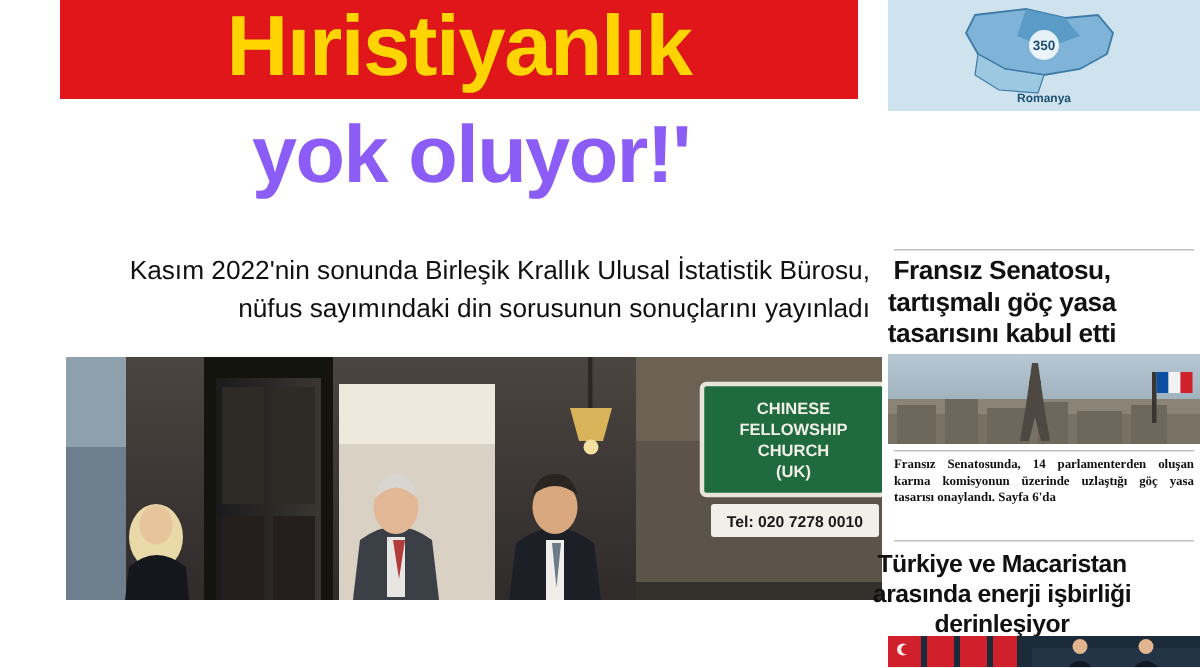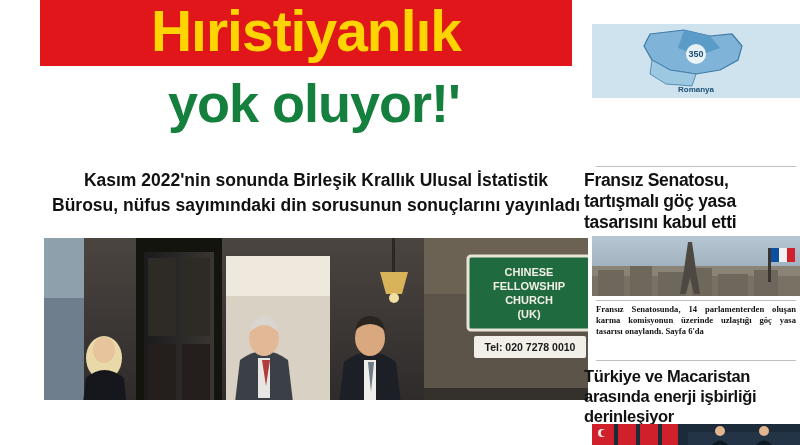--- a/index.html
+++ b/index.html
@@ -44,37 +44,37 @@
     white-space: nowrap;
     text-shadow: 0 0 1px rgba(0,0,0,.15);
     transform: translateY(-2px);
   }
 
   .headline-2 {
     position: absolute;
     left: 40px; top: 70px;
     width: 548px;
     text-align: center;
-    color: #15803d;
+    color: #8b5cf6;
     font-size: 54px;
     font-weight: bold;
     line-height: 66px;
     letter-spacing: -1px;
     white-space: nowrap;
   }
 
   .standfirst {
     position: absolute;
     left: 52px; top: 168px;
     width: 528px;
     color: #111;
     font-size: 17.5px;
-    font-weight: bold;
+    font-weight: normal;
     line-height: 25px;
-    text-align: center;
+    text-align: right;
   }
 
   
   .main-photo {
     position: absolute;
     left: 44px; top: 238px;
     width: 544px; height: 162px;
     overflow: hidden;
     background: #2a2a2c;
   }
@@ -88,21 +88,20 @@
     background: #fff;
     border-left: 1px solid #ffffff;
   }
 
   .map-box {
     position: absolute;
     left: 592px; top: 0;
     width: 208px; height: 74px;
     background: #cfe3ef;
     overflow: hidden;
-    margin-top: 24px;
   }
   .map-svg { display: block; width: 208px; height: 74px; }
 
   .news-brief {
     position: absolute;
     left: 596px; top: 78px;
     width: 200px;
     font-size: 9.6px;
     line-height: 12.6px;
     color: #111;
@@ -116,25 +115,25 @@
     width: 200px;
     height: 1px;
     background: #bfbfbf;
   }
   .rule.r1 { top: 166px; }
   .rule.r2 { top: 300px; }
   .rule.r3 { top: 360px; }
 
   .right-head {
     position: absolute;
-    left: 584px;
+    left: 568px;
     width: 200px;
     color: #111;
     font-weight: bold;
-    text-align: left;
+    text-align: center;
   }
   .right-head.h1 {
     top: 170px;
     font-size: 17.5px;
     line-height: 21px;
     letter-spacing: -0.3px;
   }
   .right-head.h2 {
     top: 366px;
     font-size: 16.5px;

